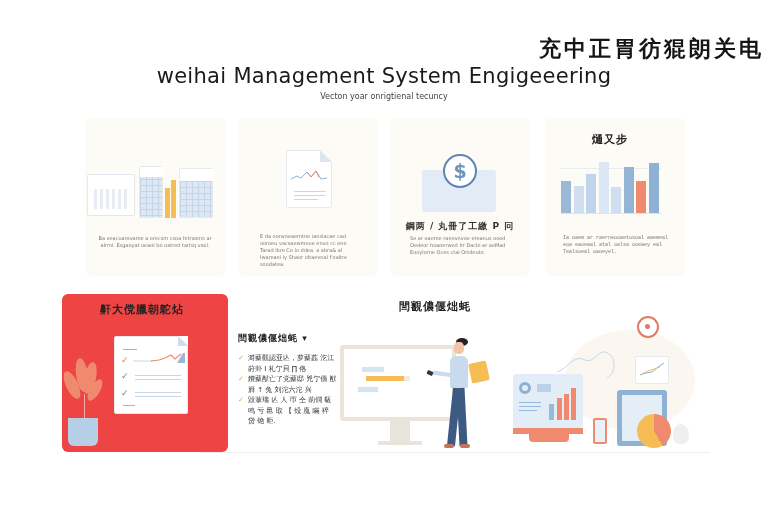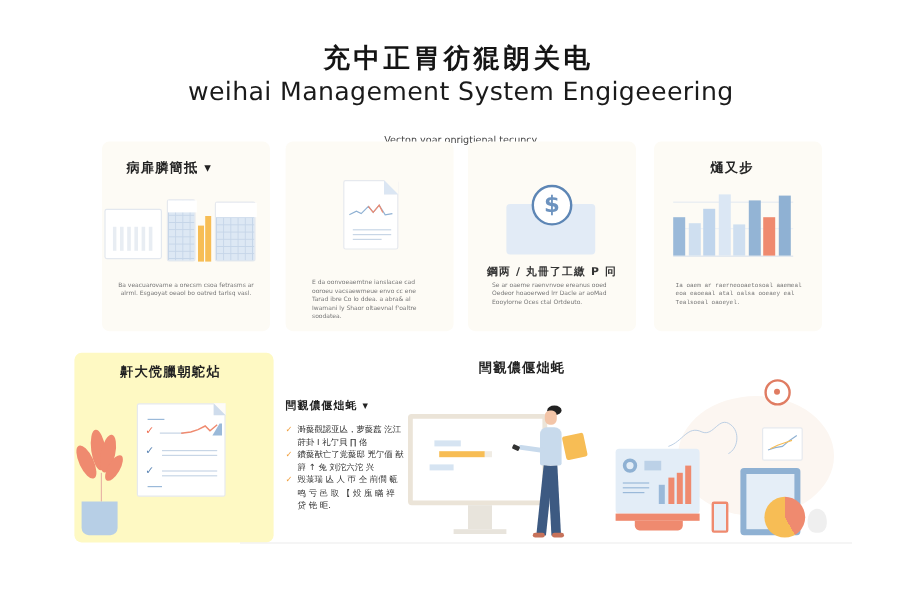--- a/index.html
+++ b/index.html
@@ -4,23 +4,23 @@
 <style>
   * { box-sizing: border-box; margin: 0; padding: 0; }
   html, body { width: 768px; height: 512px; overflow: hidden; }
   body {
     background: #ffffff;
     font-family: "DejaVu Sans", sans-serif;
     color: #222;
     position: relative;
   }
   .abs { position: absolute; }
-  .title-cn { left: 0; width: 764px; top: 34px; text-align: center; font-size: 22px; font-weight: bold; letter-spacing: 3px; color: #151515; }
+  .title-cn { left: 0; width: 764px; top: 34px; text-align: right; font-size: 22px; font-weight: bold; letter-spacing: 3px; color: #151515; }
   .title-en { left: 0; width: 768px; top: 64px; text-align: center; font-family: "DejaVu Sans", sans-serif; font-size: 21px; color: #1a1a1a; letter-spacing: 0.3px; }
-  .subtitle { left: 0; width: 768px; top: 92px; text-align: center; font-size: 8px; color: #444; margin-top: 20px; }
+  .subtitle { left: 0; width: 768px; top: 92px; text-align: center; font-size: 8px; color: #444; }
 
   .card { background: #fdfbf5; border-radius: 6px; }
   .card-title { font-size: 11px; font-weight: bold; color: #222; letter-spacing: 1px; text-align: center; }
   .card-heading { font-size: 9px; font-weight: bold; color: #333; text-align: center; letter-spacing: 1px; }
   .card-desc { font-size: 5px; line-height: 7px; color: #777; text-align: center; }
 
   .sheet { background: #fff; border: 1px solid #e6e9ee; border-radius: 2px; }
   .grid-bg {
     background-color: #dde8f4;
     background-image: linear-gradient(#c5d5e8 1px, transparent 1px), linear-gradient(90deg, #c5d5e8 1px, transparent 1px);
@@ -35,21 +35,20 @@
   .floor { height: 1px; background: #eeeeee; }
 </style>
 </head>
 <body>
 
 <div class="abs title-cn">充中正胃彷猑朗关电</div>
 <div class="abs title-en">weihai Management System Engigeeering</div>
 <div class="abs subtitle">Vecton yoar onrigtienal tecuncy</div>
 
 <div class="abs card" style="left:85px; top:118px; width:140px; height:158px;">
-  <div class="abs card-title" style="left:0; top:14px; width:112px;">病扉膦簡抵 ▾</div>
   <div class="abs" style="left:2px; top:48px; width:130px; height:56px;">
     <div class="abs sheet" style="left:0; top:8px; width:48px; height:42px; border-color:#e3e8ef;">
       <div class="abs" style="left:6px; top:14px; width:36px; height:20px; background-image: linear-gradient(90deg,#e8edf3 3px, transparent 3px); background-size:6px 5px;"></div>
     </div>
     <div class="abs sheet grid-bg" style="left:52px; top:0; width:24px; height:52px;">
       <div class="abs" style="left:0; top:0; width:24px; height:10px; background:#fff;"></div>
     </div>
     <div class="abs" style="left:78px; top:22px; width:5px; height:30px; background:#f7bd55;"></div>
     <div class="abs" style="left:84px; top:14px; width:5px; height:38px; background:#f7bd55;"></div>
     <div class="abs sheet grid-bg" style="left:92px; top:2px; width:34px; height:50px;">
@@ -92,21 +91,21 @@
         <div class="bar" style="left: 37.5px; width: 10px; height: 50.625px; background: rgb(219, 231, 244);"></div>
         <div class="bar" style="left: 50px; width: 10px; height: 25.65px; background: rgb(207, 223, 240);"></div>
         <div class="bar" style="left: 62.5px; width: 10px; height: 45.9px; background: rgb(147, 180, 213);"></div>
         <div class="bar" style="left: 75px; width: 10px; height: 32.4px; background: rgb(239, 138, 111);"></div>
         <div class="bar" style="left: 87.5px; width: 10px; height: 49.95px; background: rgb(143, 177, 211);"></div>
       </div>
   </div>
   <div class="abs card-desc" style="left:18px; top:117px; width:108px; text-align:left;">Ia oaem ar raerneooaetosoal aaemeal eoa eaoeaal atal oalsa ooeaey eal Tealsoeal oaoeyel.</div>
 </div>
 
-<div class="abs card" style="left:62px; top:294px; width:166px; height:158px; background:#fef9c3;">
+<div class="abs card" style="left:62px; top:294px; width:166px; height:158px; background:#ef4444;">
   <div class="abs card-title" style="left:30px; top:8px; width:100px;">鼾大傥臘朝鴕炶</div>
   <div class="abs sheet" style="left:52px; top:42px; width:74px; height:78px;">
     <div class="abs" style="right:-1px; top:-1px; width:0; height:0; border-left:10px solid #cfdcec; border-top:10px solid #fefcf8;"></div>
     <div class="abs" style="left:8px; top:12px; width:14px; height:1px; background:#9ab9d9;"></div>
     <div class="abs" style="left:6px; top:18px; color:#ef6f52; font-size:9px;">✓</div>
     <svg class="abs" style="left:18px; top:14px;" width="52" height="14" viewBox="0 0 52 14">
       <line x1="0" y1="10" x2="20" y2="10" stroke="#c8d6e6" stroke-width="1"></line>
       <polyline points="18,10 26,9 32,7 38,4 42,8 48,3" fill="none" stroke="#ef8a6f" stroke-width="1.2"></polyline>
       <polygon points="44,12 50,2 52,2 52,12" fill="#9ab9d9"></polygon>
     </svg>

